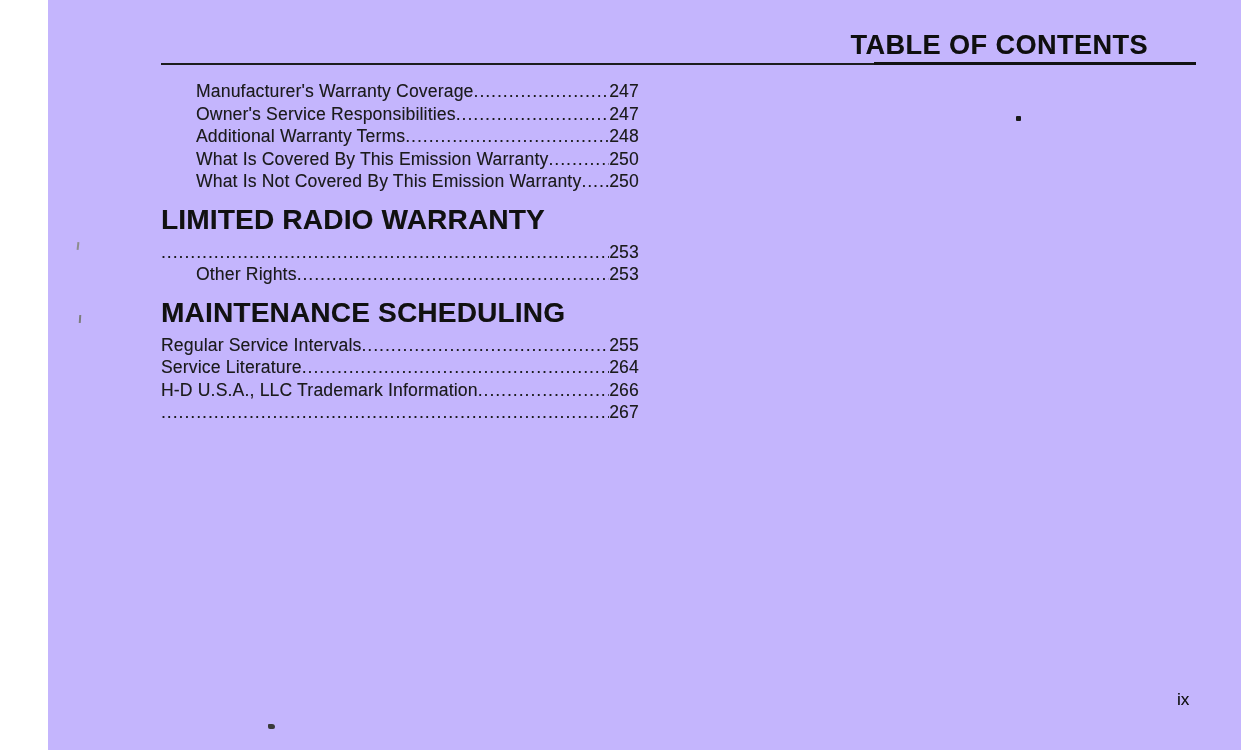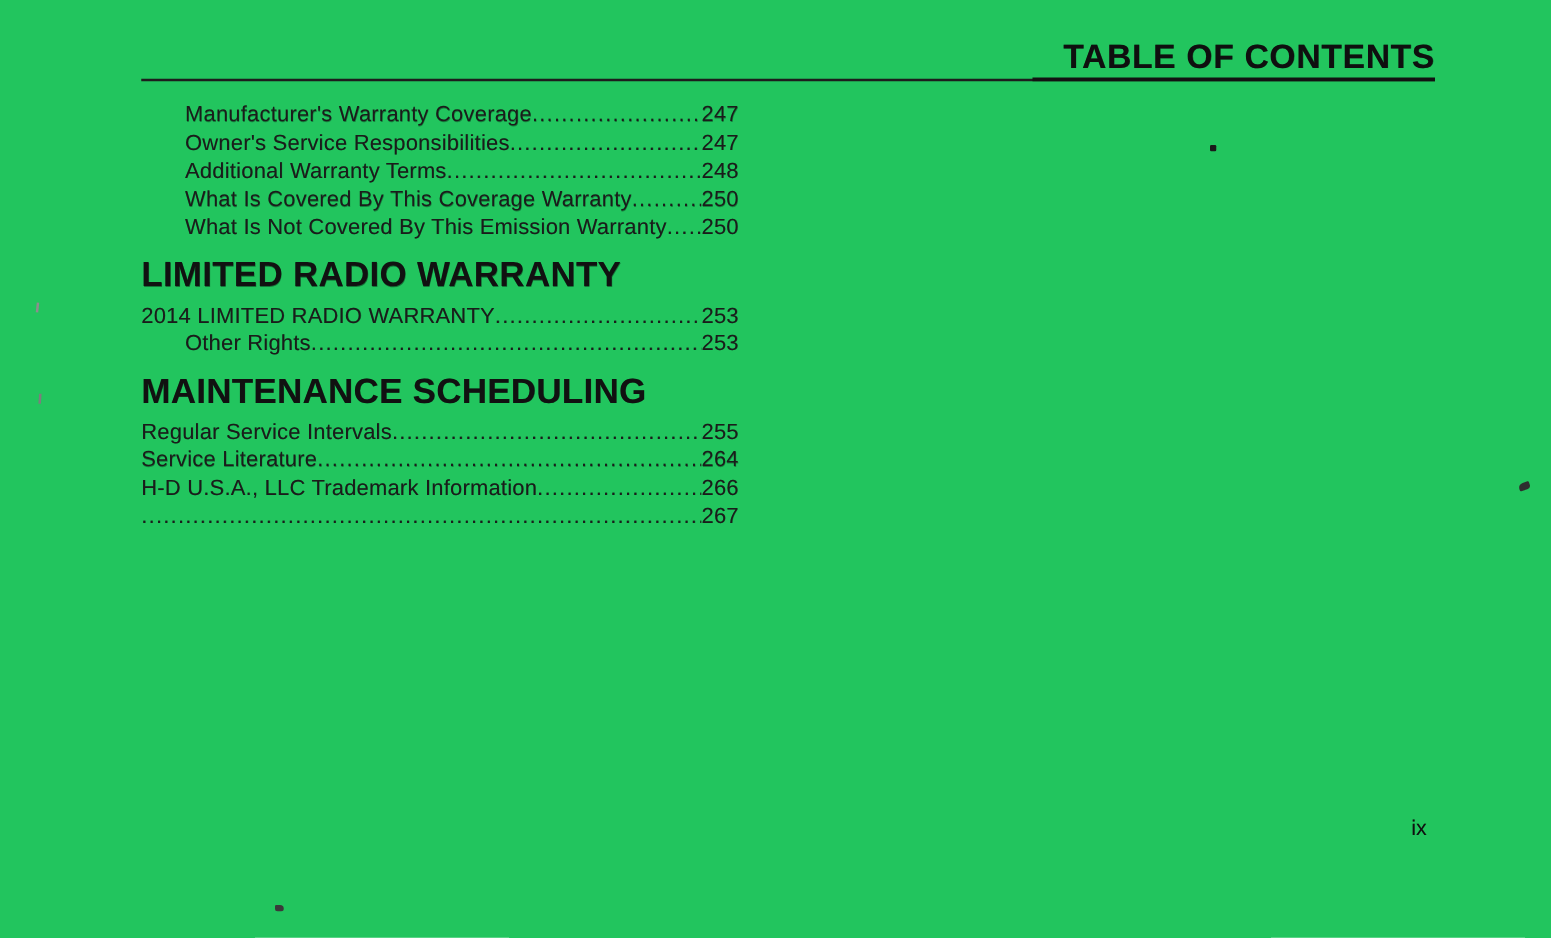--- a/index.html
+++ b/index.html
@@ -4,21 +4,21 @@
 <style>
   * { margin:0; padding:0; box-sizing:border-box; }
   html,body { width:1241px; height:750px; }
   body {
     position:relative;
     background:#ffffff;
     font-family:"Liberation Sans", sans-serif;
     color:#1c1c1c;
     overflow:hidden;
   }
-  .page { position:absolute; inset:0; background:#22c55e; }
+  .page { position:absolute; inset:0; background:#c4b5fd;margin-left:48px; }
 
   .page-title {
     position:absolute;
     top:30px;
     right:93px;
     font-size:27px;
     font-weight:bold;
     letter-spacing:0.5px;
     color:#0f0f0f;
     text-shadow:0.3px 0.3px 0 rgba(0,0,0,0.45);
@@ -70,21 +70,21 @@
     text-align:right;
   }
   .toc-dots::after {
     content:"..........................................................................................................";
     letter-spacing:1px;
   }
   .toc-page { flex:0 0 auto; white-space:nowrap; }
 
   .page-number {
     position:absolute;
-    left:1129px; top:653px;
+    left:1129px; top:690px;
     font-size:17px;
     color:#101010;
     text-shadow:0.25px 0.25px 0 rgba(0,0,0,0.35);
   }
 
   
   .artifact { position:absolute; background:#222; }
   .artifact-dot-top { left:968px; top:116px; width:5px; height:5px; border-radius:1px; background:#1a1a1a; }
   .artifact-squiggle { left:1215px; top:386px; width:9px; height:6px; border-radius:4px 1px 3px 1px; background:#2e2e2e; transform:rotate(-18deg); }
   .artifact-tick-1 { left:29px; top:242px; width:2px; height:8px; background:#8d8d8d; transform:rotate(6deg); }
@@ -110,32 +110,31 @@
         <span class="toc-label">Owner's Service Responsibilities</span>
         <span class="toc-dots"></span>
         <span class="toc-page">247</span>
       </div>
       <div class="toc-entry indent">
         <span class="toc-label">Additional Warranty Terms</span>
         <span class="toc-dots"></span>
         <span class="toc-page">248</span>
       </div>
       <div class="toc-entry indent">
-        <span class="toc-label">What Is Covered By This Coverage Warranty</span>
+        <span class="toc-label">What Is Covered By This Emission Warranty</span>
         <span class="toc-dots"></span>
         <span class="toc-page">250</span>
       </div>
       <div class="toc-entry indent">
         <span class="toc-label">What Is Not Covered By This Emission Warranty</span>
         <span class="toc-dots"></span>
         <span class="toc-page">250</span>
       </div>
       <div class="toc-heading">LIMITED RADIO WARRANTY</div>
       <div class="toc-entry">
-        <span class="toc-label">2014 LIMITED RADIO WARRANTY</span>
         <span class="toc-dots"></span>
         <span class="toc-page">253</span>
       </div>
       <div class="toc-entry indent">
         <span class="toc-label">Other Rights</span>
         <span class="toc-dots"></span>
         <span class="toc-page">253</span>
       </div>
       <div class="toc-heading">MAINTENANCE SCHEDULING</div>
       <div class="toc-entry">

